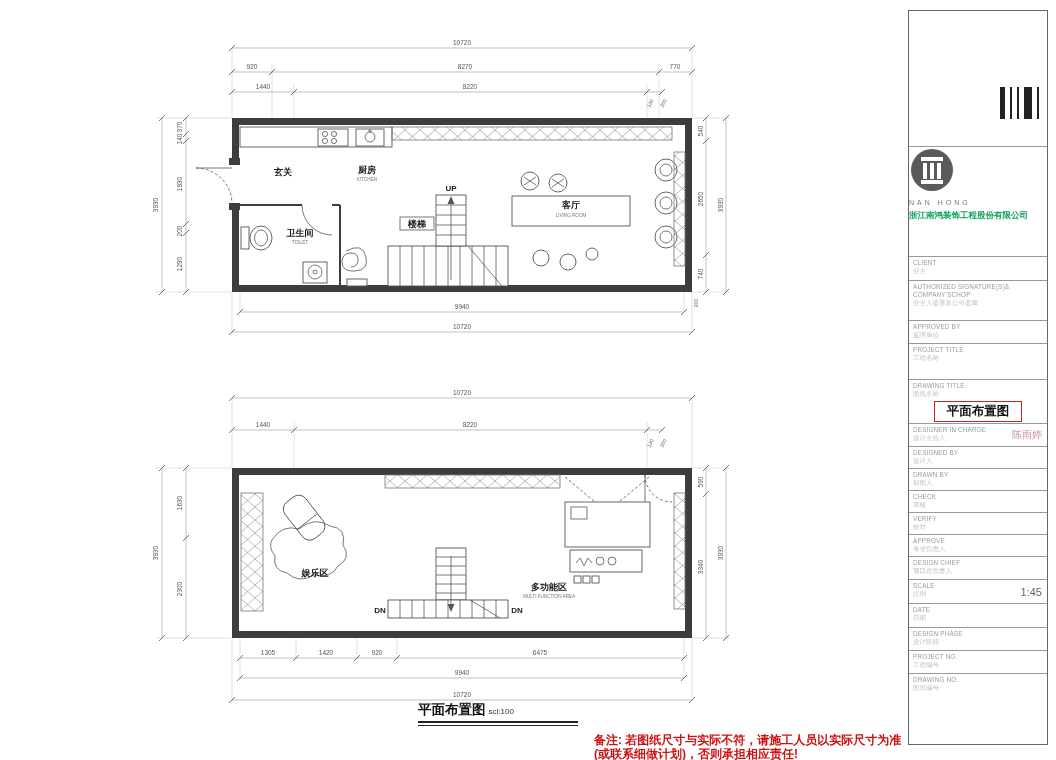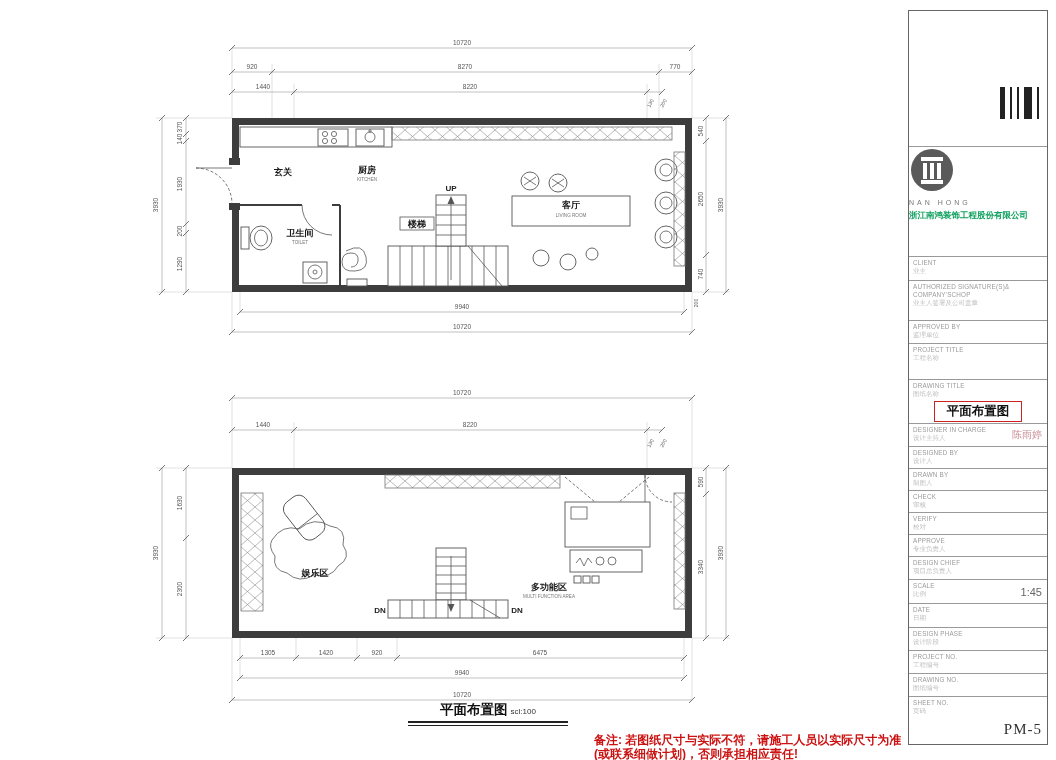--- a/index.html
+++ b/index.html
@@ -20,21 +20,21 @@
   .tick{stroke:#666;stroke-width:0.9}
   text{font-family:"Liberation Sans",sans-serif}
   .dimt{font-size:6.5px;fill:#555;text-anchor:middle}
   .dimts{font-size:5px;fill:#555;text-anchor:middle}
   .room{font-size:9px;fill:#1a1a1a;font-weight:bold;text-anchor:middle}
   .roomen{font-size:4.6px;fill:#777;text-anchor:middle}
   .dir{font-size:8px;fill:#222;font-weight:bold;text-anchor:middle}
   .lblbox{fill:none;stroke:#555;stroke-width:0.8}
 
   
-  .caption{position:absolute;left:408px;top:700px;width:160px;text-align:center}
+  .caption{position:absolute;left:418px;top:700px;width:160px;text-align:left}
   .cap-t{font-size:13.5px;font-weight:bold;color:#111}
   .cap-s{font-size:8px;color:#333;margin-left:3px}
   .cap-u1{border-top:2px solid #222;margin-top:2px}
   .cap-u2{border-top:1px solid #222;margin-top:2px}
   .note{position:absolute;left:594px;top:733px;width:320px;font-size:12px;color:#cc1111;font-weight:bold;line-height:1.2}
 
   
   .tb{position:absolute;left:908px;top:10px;width:140px;height:735px;border:1px solid #666;background:#fff}
   .tb-top{position:relative;height:135px}
   .marks{position:absolute;right:8px;top:76px;height:32px;display:flex;gap:5px;align-items:stretch}
@@ -488,20 +488,15 @@
     <div class="cn">设计阶段</div>
   </div>
   <div class="row" style="height:23px">
     <div class="en">PROJECT NO.</div>
     <div class="cn">工程编号</div>
   </div>
   <div class="row" style="height:23px">
     <div class="en">DRAWING NO.</div>
     <div class="cn">图纸编号</div>
   </div>
-  <div class="row" style="height:50px">
-    <div class="en">SHEET NO.</div>
-    <div class="cn">页码</div>
-    <div class="val big">PM-5</div>
-  </div>
 </div>
 
 </div>
 
 </body></html>

